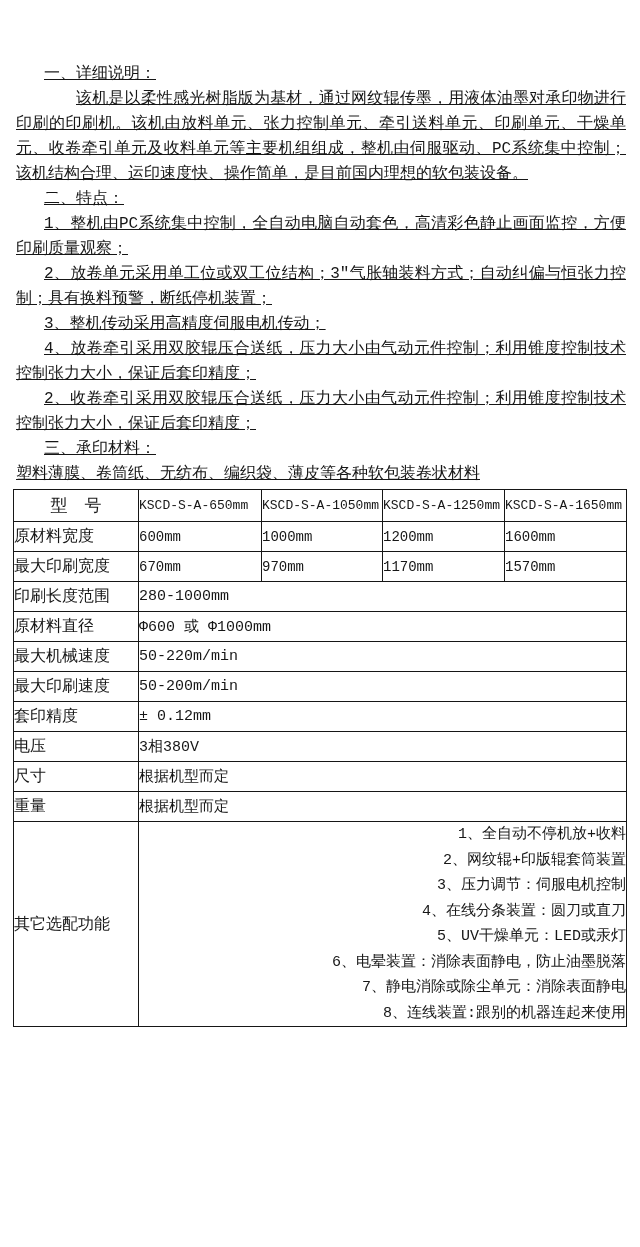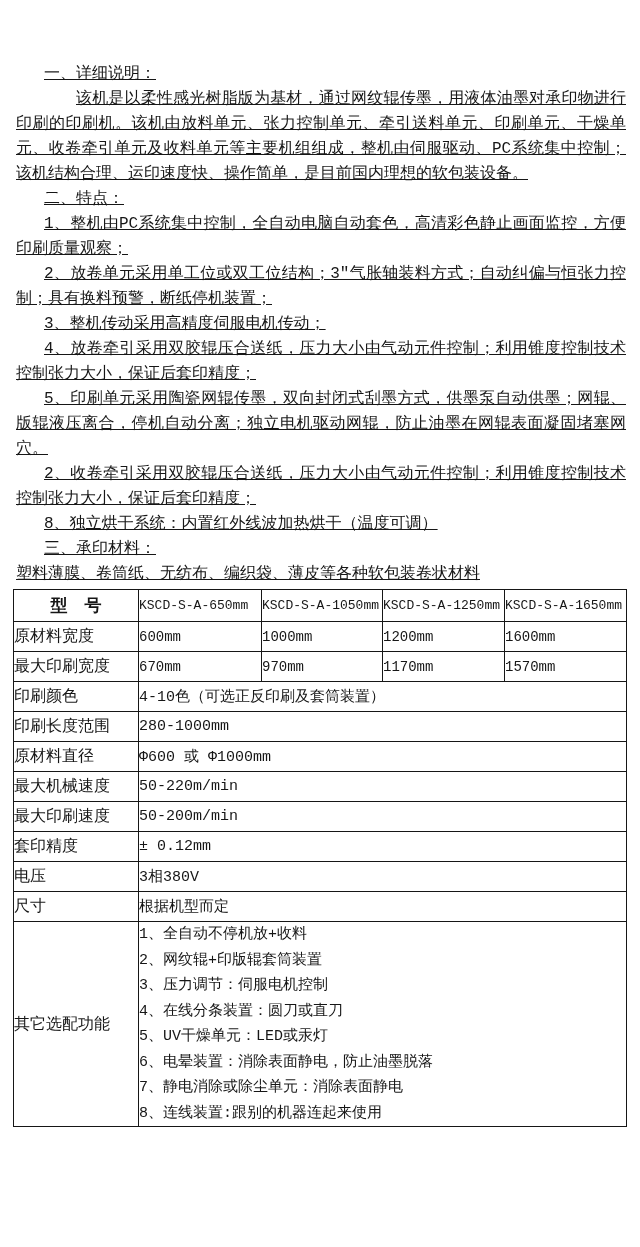--- a/index.html
+++ b/index.html
@@ -61,63 +61,61 @@
   td.lbl {
     font-size: 16px;
     padding-left: 13px;
     height: 29px;
   }
   td.lbl-center {
     text-align: center;
     padding-left: 0;
     font-size: 17px;
     height: 31px;
-    font-weight: bold;
   }
   td.val {
     font-size: 14px;
     padding-left: 11px;
     margin-left: 28px;
   }
   td.val-model {
     font-size: 13px;
     padding-left: 5px;
     margin-top: 12px;
   }
   td.val-span {
     font-size: 15px;
     padding-left: 12px;
   }
   td.opts-cell {
     padding: 10px 0 10px 29px;
     vertical-align: middle;
     white-space: normal;
+    text-align: right;
   }
   .opt-line {
     font-size: 15px;
     line-height: 25.5px;
   }
 </style>
 </head>
 <body>
 
 <div class="page">
 
   <div class="content">
     <p class="heading">一、详细说明：</p>
     <p class="para-indent">该机是以柔性感光树脂版为基材，通过网纹辊传墨，用液体油墨对承印物进行印刷的印刷机。该机由放料单元、张力控制单元、牵引送料单元、印刷单元、干燥单元、收卷牵引单元及收料单元等主要机组组成，整机由伺服驱动、PC系统集中控制；该机结构合理、运印速度快、操作简单，是目前国内理想的软包装设备。</p>
 
     <p class="heading">二、特点：</p>
     <p class="feature-item">1、整机由PC系统集中控制，全自动电脑自动套色，高清彩色静止画面监控，方便印刷质量观察；</p>
     <p class="feature-item">2、放卷单元采用单工位或双工位结构；3″气胀轴装料方式；自动纠偏与恒张力控制；具有换料预警，断纸停机装置；</p>
     <p class="feature-item">3、整机传动采用高精度伺服电机传动；</p>
     <p class="feature-item">4、放卷牵引采用双胶辊压合送纸，压力大小由气动元件控制；利用锥度控制技术控制张力大小，保证后套印精度；</p>
-    <p class="feature-item">5、印刷单元采用陶瓷网辊传墨，双向封闭式刮墨方式，供墨泵自动供墨；网辊、版辊液压离合，停机自动分离；独立电机驱动网辊，防止油墨在网辊表面凝固堵塞网穴。</p>
     <p class="feature-item">2、收卷牵引采用双胶辊压合送纸，压力大小由气动元件控制；利用锥度控制技术控制张力大小，保证后套印精度；</p>
-    <p class="feature-item">8、独立烘干系统：内置红外线波加热烘干（温度可调）</p>
 
     <p class="heading">三、承印材料：</p>
     <p class="flush">塑料薄膜、卷筒纸、无纺布、编织袋、薄皮等各种软包装卷状材料</p>
 
   </div>
 
   <table class="spec">
     <colgroup>
       <col style="width:125px">
       <col style="width:123px">
@@ -141,24 +139,20 @@
         <td class="val">1600mm</td>
       </tr>
       <tr>
         <td class="lbl">最大印刷宽度</td>
         <td class="val">670mm</td>
         <td class="val">970mm</td>
         <td class="val">1170mm</td>
         <td class="val">1570mm</td>
       </tr>
       <tr>
-        <td class="lbl">印刷颜色</td>
-        <td class="val-span" colspan="4">4-10色（可选正反印刷及套筒装置）</td>
-      </tr>
-      <tr>
         <td class="lbl">印刷长度范围</td>
         <td class="val-span" colspan="4">280-1000mm</td>
       </tr>
       <tr>
         <td class="lbl">原材料直径</td>
         <td class="val-span" colspan="4">Φ600 或 Φ1000mm</td>
       </tr>
       <tr>
         <td class="lbl">最大机械速度</td>
         <td class="val-span" colspan="4">50-220m/min</td>
@@ -173,20 +167,24 @@
       </tr>
       <tr>
         <td class="lbl">电压</td>
         <td class="val-span" colspan="4">3相380V</td>
       </tr>
       <tr>
         <td class="lbl">尺寸</td>
         <td class="val-span" colspan="4">根据机型而定</td>
       </tr>
       <tr>
+        <td class="lbl">重量</td>
+        <td class="val-span" colspan="4">根据机型而定</td>
+      </tr>
+      <tr>
         <td class="lbl">其它选配功能</td>
         <td class="opts-cell" colspan="4">
           <div class="opt-line">1、全自动不停机放+收料</div>
           <div class="opt-line">2、网纹辊+印版辊套筒装置</div>
           <div class="opt-line">3、压力调节：伺服电机控制</div>
           <div class="opt-line">4、在线分条装置：圆刀或直刀</div>
           <div class="opt-line">5、UV干燥单元：LED或汞灯</div>
           <div class="opt-line">6、电晕装置：消除表面静电，防止油墨脱落</div>
           <div class="opt-line">7、静电消除或除尘单元：消除表面静电</div>
           <div class="opt-line">8、连线装置:跟别的机器连起来使用</div>

